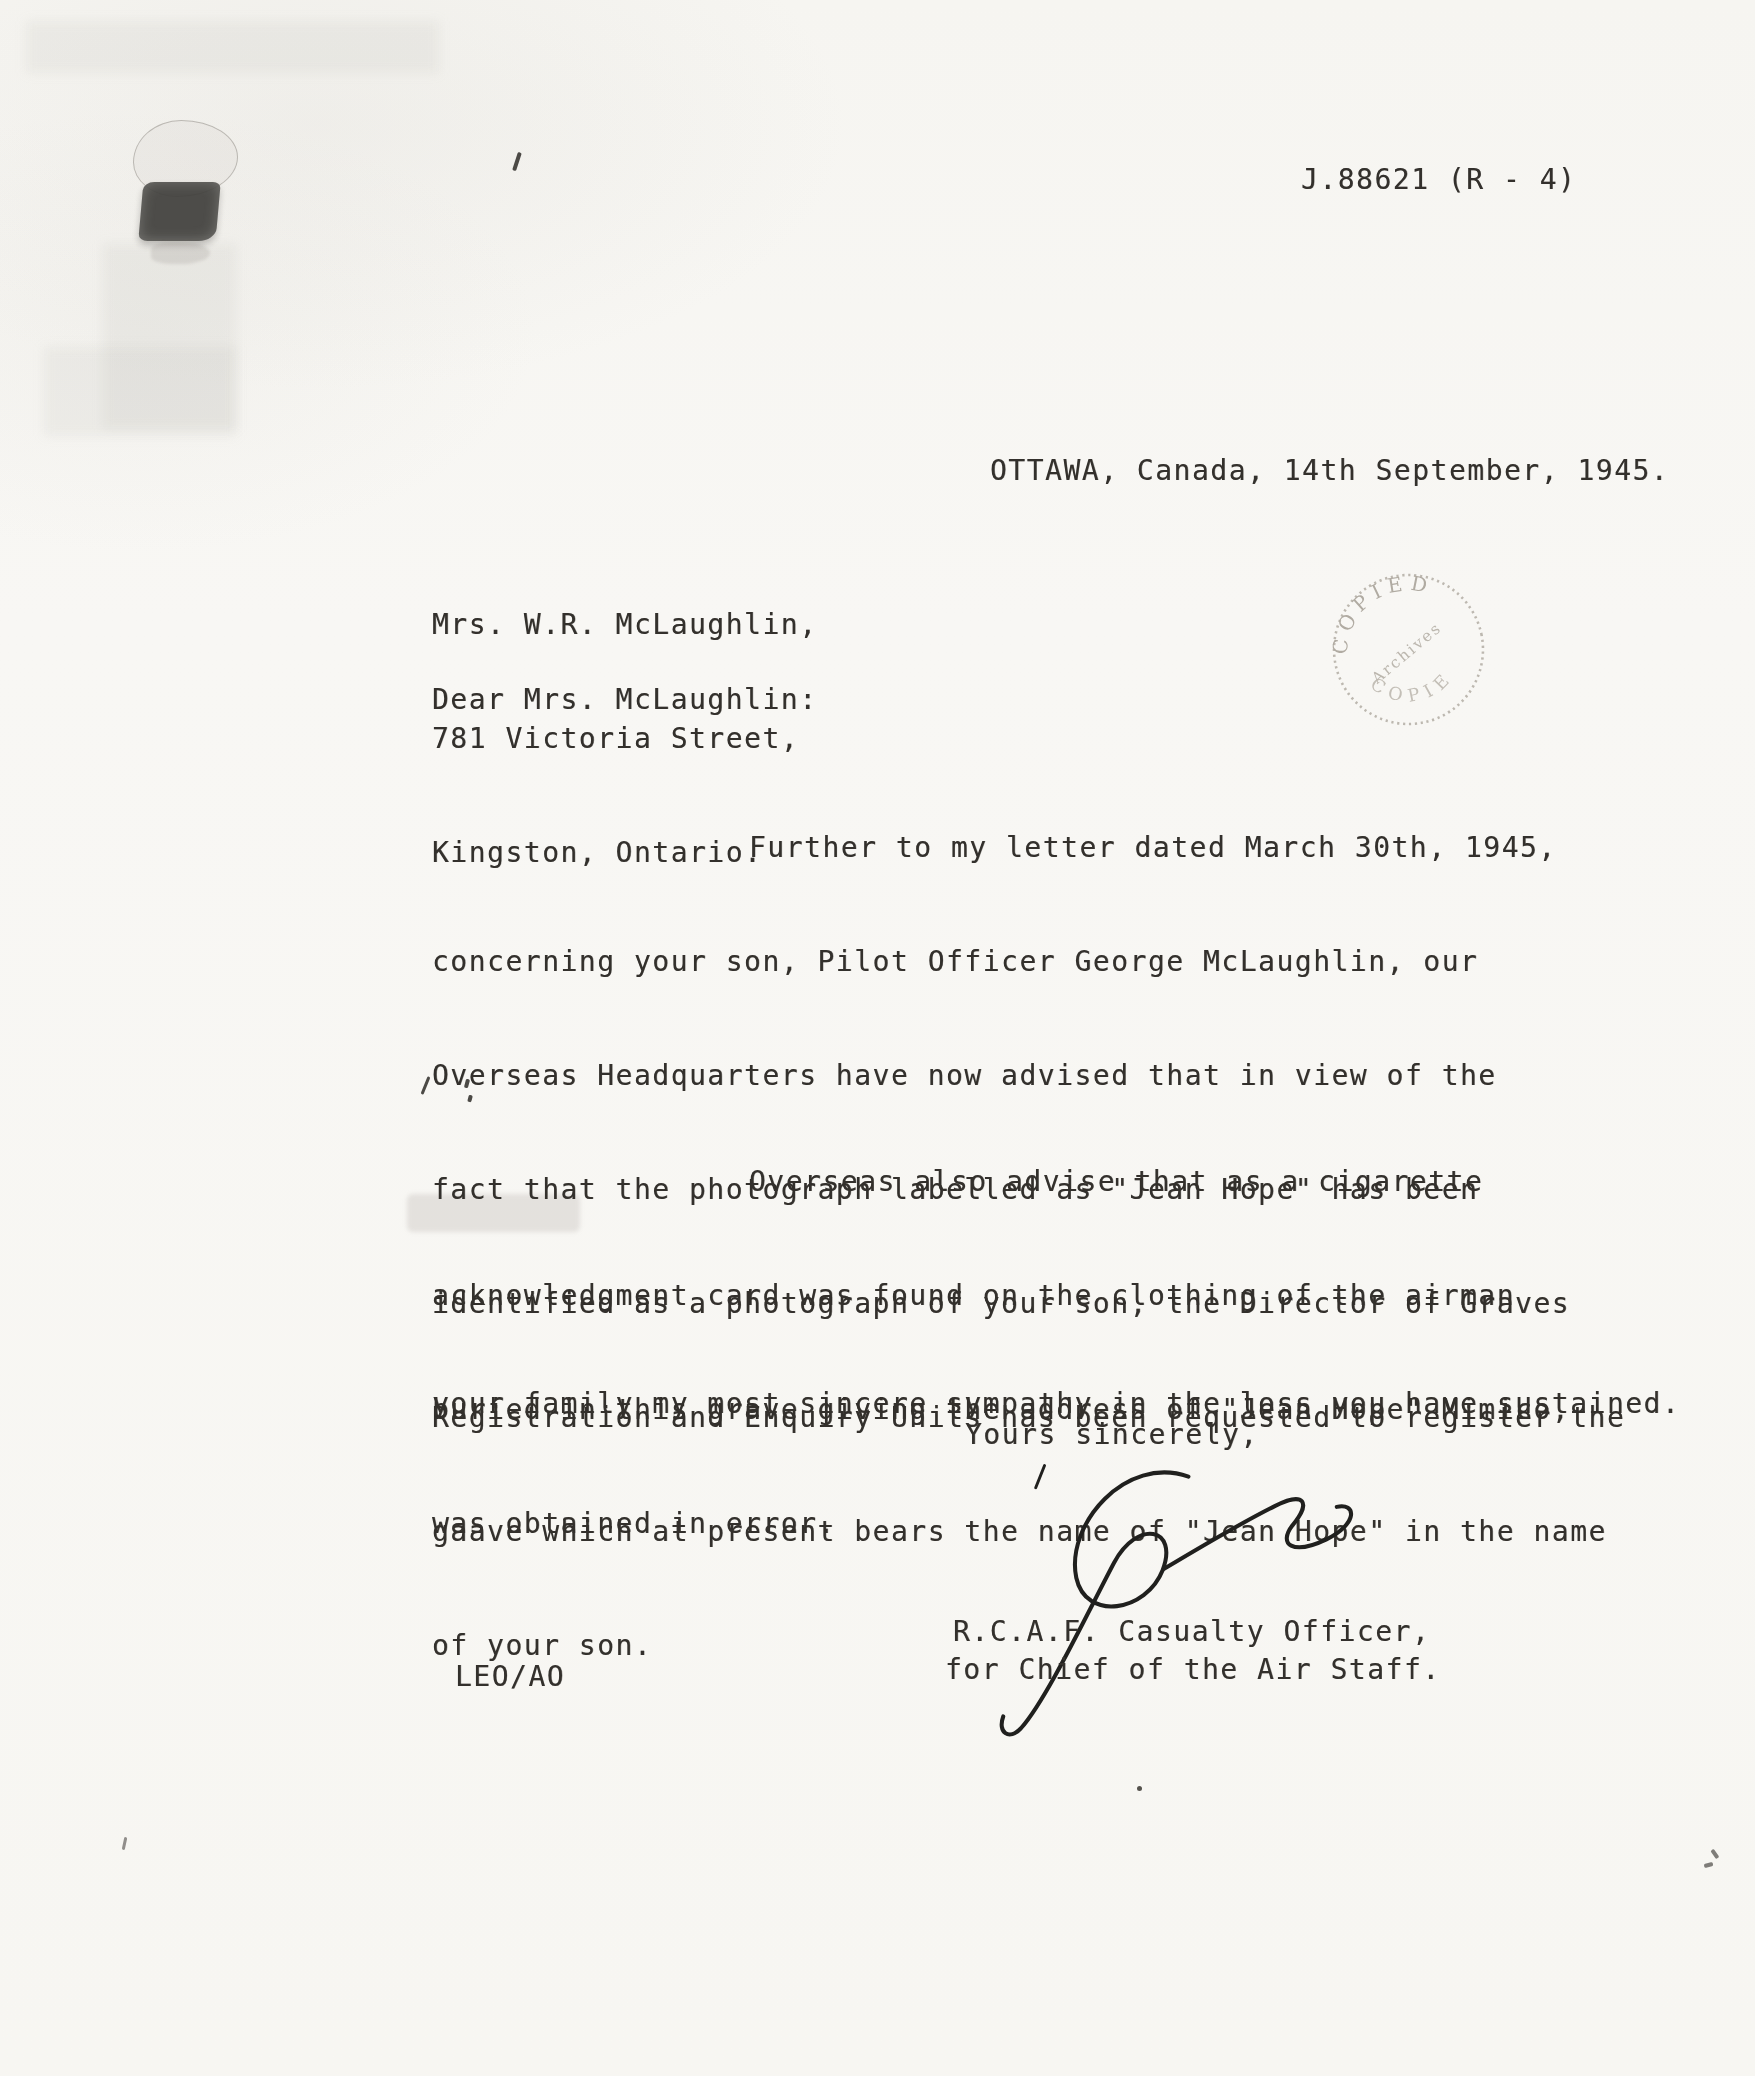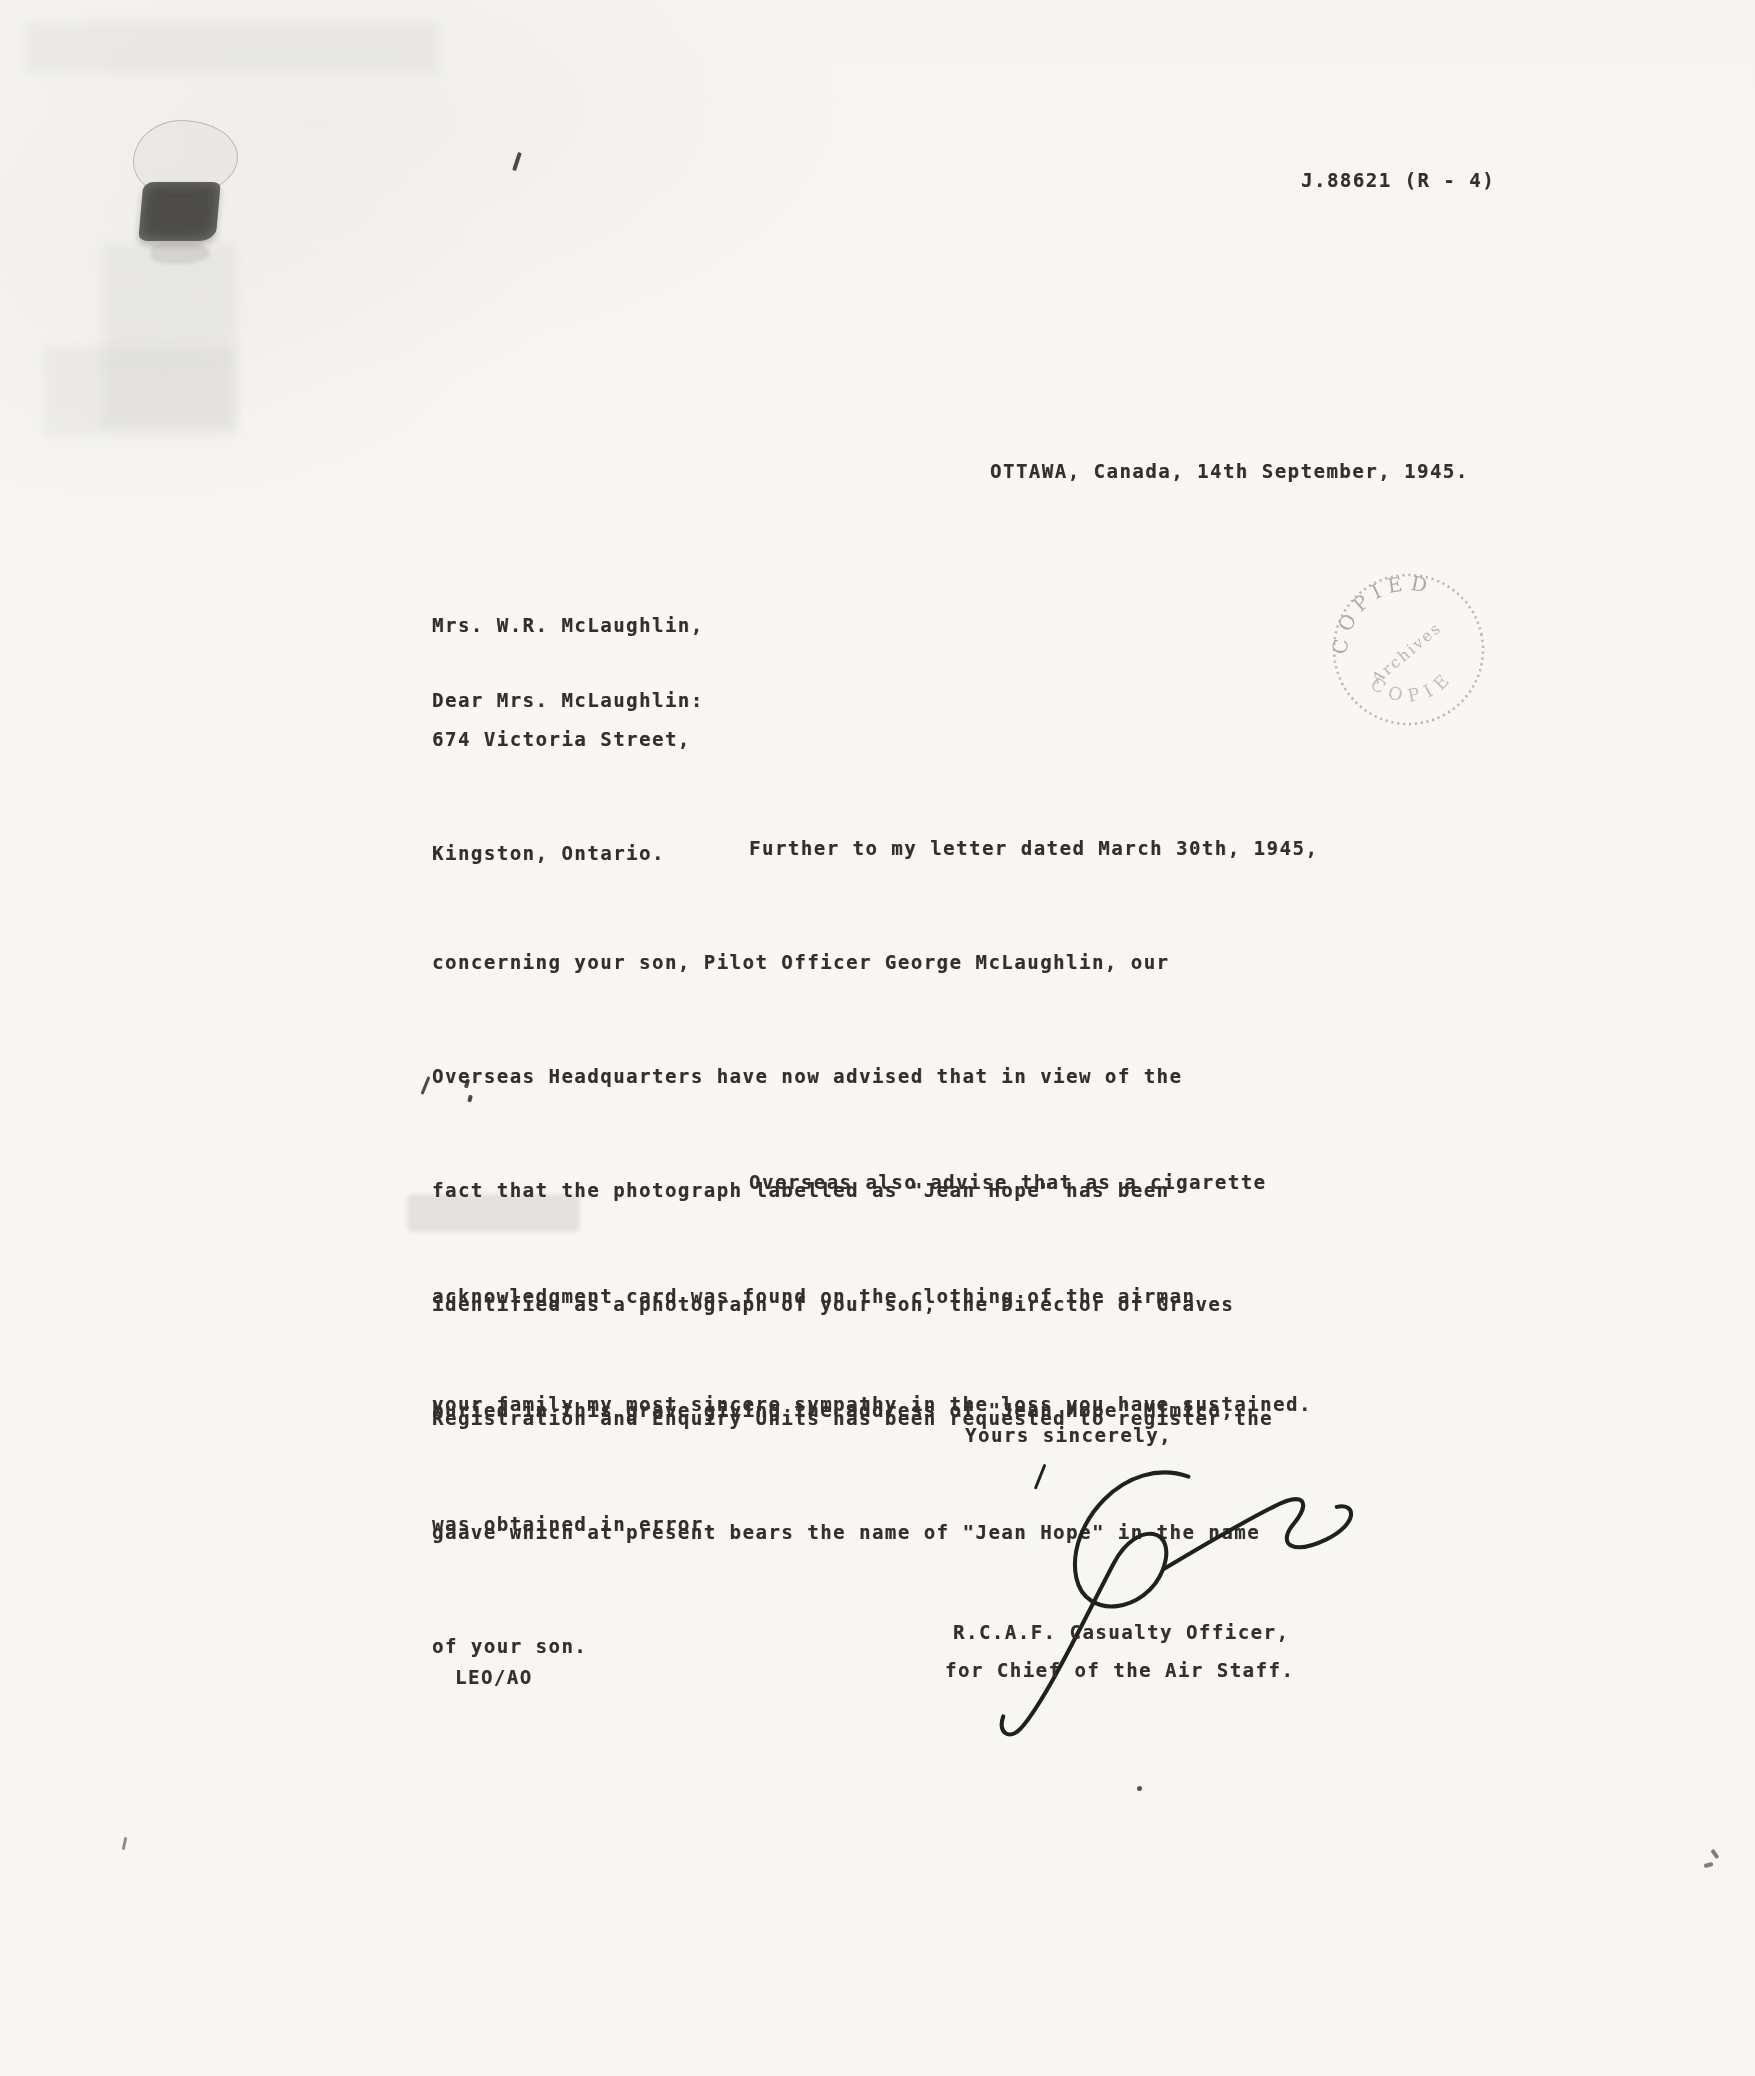--- a/index.html
+++ b/index.html
@@ -9,22 +9,22 @@
     background:
       radial-gradient(886px 443px at 18% 6%, rgba(205,202,196,.18), rgba(0,0,0,0) 60%),
       radial-gradient(664px 369px at 8% 16%, rgba(210,207,200,.14), rgba(0,0,0,0) 60%),
       linear-gradient(180deg,#f6f5f1 0%,#f8f7f4 30%,#f7f6f2 100%);
     overflow:hidden;
     font-family:"DejaVu Sans Mono","Liberation Mono",monospace;
     color:#33302c;
   }
   .tw{
     position:absolute;
-    font-size:19px;
-    font-weight:700;
+    font-size:28px;
+    font-weight:400;
     letter-spacing:1.5px;
     line-height:38px;
     white-space:pre;
     text-shadow:0.4px 0.4px 0.4px rgba(45,42,38,.45);
   }
   .para .line{height:38px;}
   .para .indent{padding-left:317px;}
   
   .artifact{position:absolute;pointer-events:none;}
   .band{background:rgba(176,173,166,.12);filter:blur(5.2px);}
@@ -73,21 +73,21 @@
   <div class="artifact tick" style="left:123px;top:1837px;width:3px;height:13.3px;transform:rotate(12deg);opacity:.6;"></div>
   <div class="artifact tick" style="left:1713px;top:1849px;width:3.7px;height:10.3px;transform:rotate(-35deg);opacity:.7;"></div>
   <div class="artifact tick" style="left:1704px;top:1863px;width:8.9px;height:3.7px;transform:rotate(-15deg);opacity:.7;"></div>
 
   <div class="tw" style="left:1301px;top:161px;">J.88621 (R - 4)</div>
 
   <div class="tw" style="left:990px;top:452px;">OTTAWA, Canada, 14th September, 1945.</div>
 
   <div class="tw" style="left:432px;top:530px;">
     <div class="line">Mrs. W.R. McLaughlin,</div>
-    <div class="line">674 Victoria Street,</div>
+    <div class="line">781 Victoria Street,</div>
     <div class="line">Kingston, Ontario.</div>
   </div>
 
   <div class="stamp-wrap" style="left:1320px;top:561px;width:177px;height:177px;">
     <svg width="177" height="177" viewBox="0 0 240 240">
       <defs>
         <path id="arcTop" d="M 36 124 A 84 84 0 0 1 204 124"></path>
         <path id="arcBottom" d="M 52 148 A 76 76 0 0 0 188 148"></path>
       </defs>
       <circle cx="120" cy="120" r="101" fill="none" stroke="#aba59b" stroke-width="3.5" stroke-dasharray="3 5" opacity="0.9"></circle>

